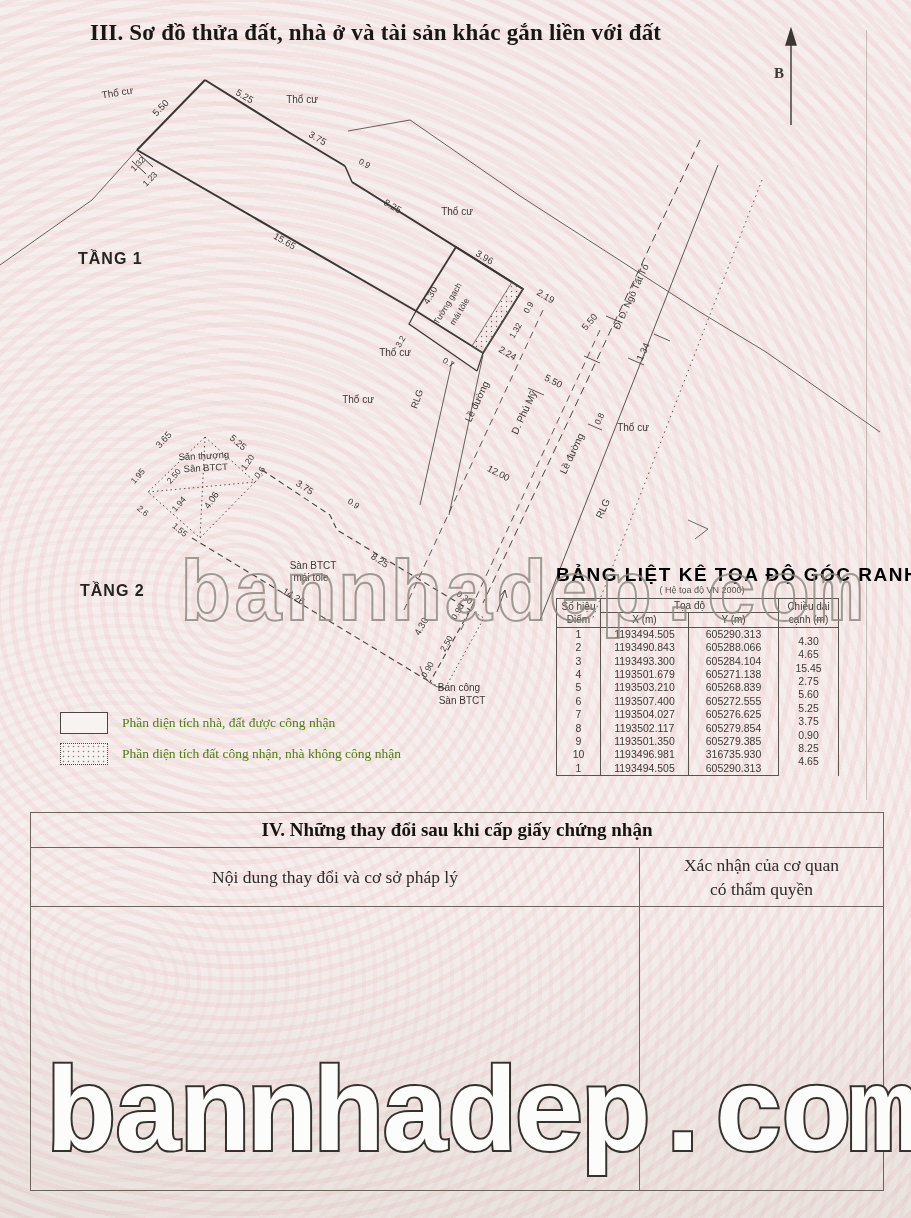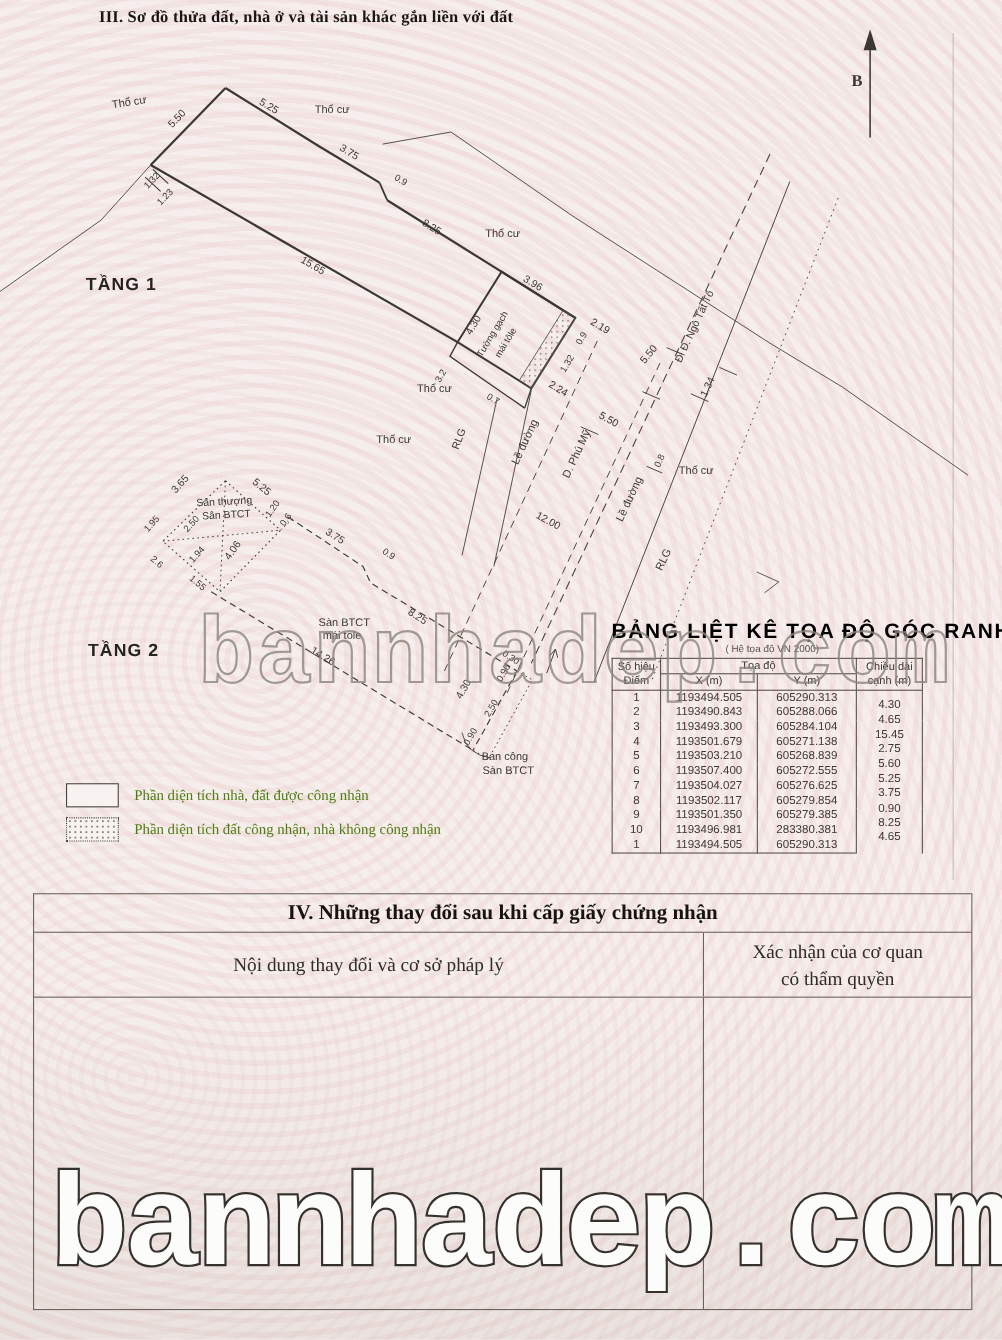--- a/index.html
+++ b/index.html
@@ -9,21 +9,21 @@
     font-family:"Liberation Serif", serif;
     color:#2e2b28;
   }
   .guilloche{position:absolute;inset:0;pointer-events:none;
     background:
       repeating-radial-gradient(circle at 235px 600px, rgba(228,176,176,0.17) 0 5px, rgba(228,176,176,0) 5px 13px),
       repeating-radial-gradient(circle at 120px 980px, rgba(228,176,176,0.10) 0 4px, rgba(228,176,176,0) 4px 11px);
   }
   .bottom-shade{position:absolute;left:0;right:0;bottom:0;height:320px;pointer-events:none;
     background:linear-gradient(rgba(150,140,128,0), rgba(150,140,128,0.12));}
-  .page-title{position:absolute;left:90px;top:8px;font-weight:bold;font-size:15px;letter-spacing:.2px;color:#191613;}
+  .page-title{position:absolute;left:90px;top:20px;font-weight:bold;font-size:23px;letter-spacing:.2px;color:#191613;}
   .vline-right{position:absolute;left:866px;top:30px;width:1px;height:770px;background:rgba(120,110,100,.35);}
 
   svg text{font-family:"Liberation Sans", sans-serif;fill:#3b3733;}
   .dim{font-size:9.5px;}
   .dim-sm{font-size:8.5px;}
   .land{font-size:10px;}
   .floor-label{font-size:16px;font-weight:bold;letter-spacing:1px;fill:#262320;}
   .north-b{font-family:"Liberation Serif",serif;font-size:15px;font-weight:bold;}
 
   
@@ -279,21 +279,21 @@
           <td>605279.854</td>
         </tr>
         <tr>
           <td>9</td>
           <td>1193501.350</td>
           <td>605279.385</td>
         </tr>
         <tr>
           <td>10</td>
           <td>1193496.981</td>
-          <td>283380.381</td>
+          <td>316735.930</td>
         </tr>
         <tr>
           <td>1</td>
           <td>1193494.505</td>
           <td>605290.313</td>
         </tr>
       </tbody>
   </table>
 </div>
 

